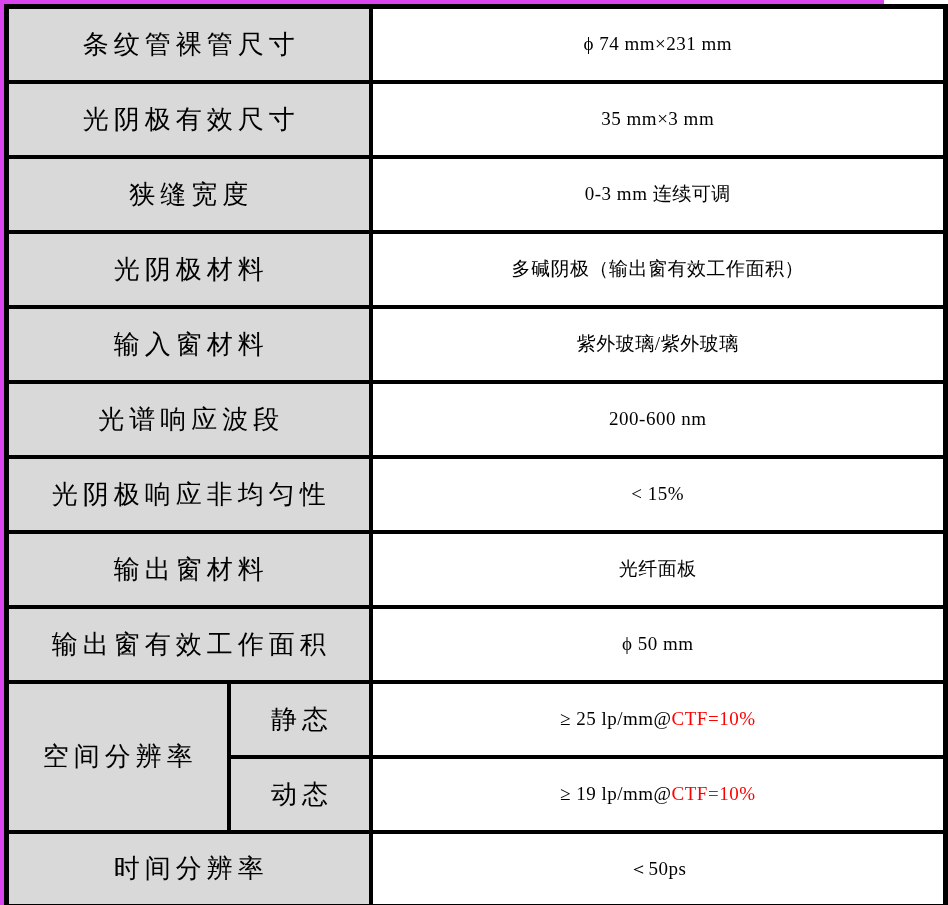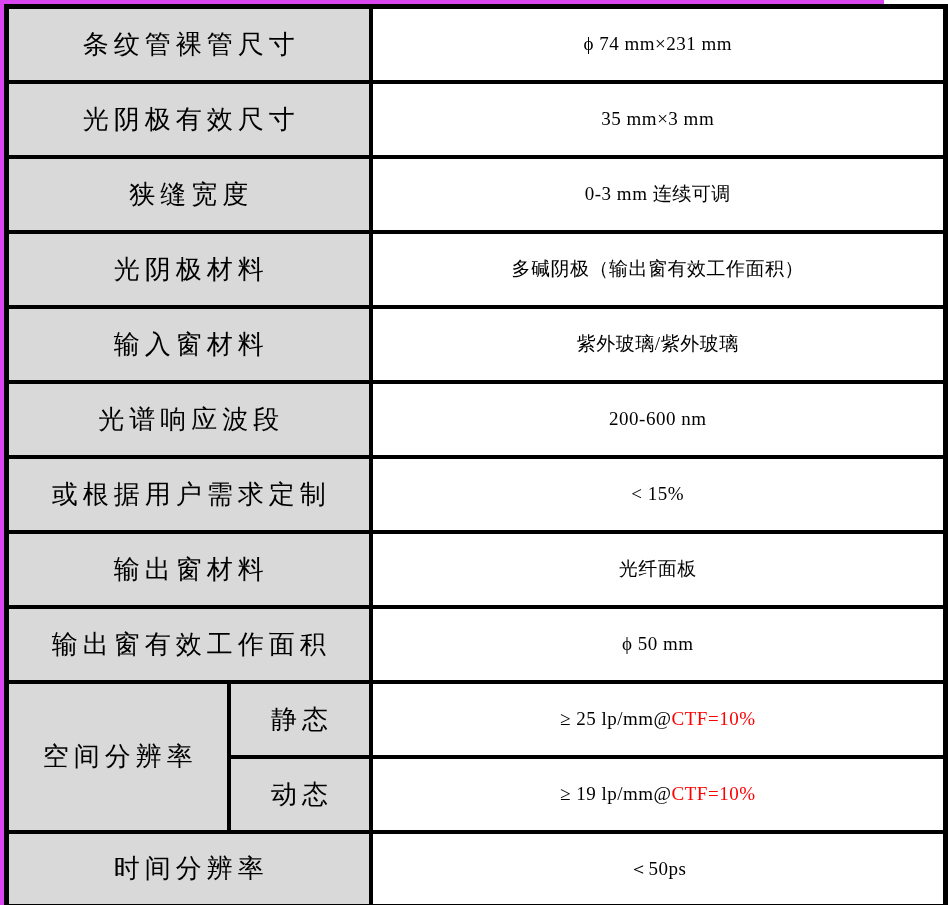--- a/index.html
+++ b/index.html
@@ -76,21 +76,21 @@
       </tr>
       <tr class="spec-row">
         <td class="label-cell" colspan="2">输入窗材料</td>
         <td class="value-cell">紫外玻璃/紫外玻璃</td>
       </tr>
       <tr class="spec-row">
         <td class="label-cell" colspan="2">光谱响应波段</td>
         <td class="value-cell">200-600 nm</td>
       </tr>
       <tr class="spec-row">
-        <td class="label-cell" colspan="2">或根据用户需求定制</td>
+        <td class="label-cell" colspan="2">光阴极响应非均匀性</td>
         <td class="value-cell">&lt; 15%</td>
       </tr>
       <tr class="spec-row">
         <td class="label-cell" colspan="2">输出窗材料</td>
         <td class="value-cell">光纤面板</td>
       </tr>
       <tr class="spec-row">
         <td class="label-cell" colspan="2">输出窗有效工作面积</td>
         <td class="value-cell">ϕ 50 mm</td>
       </tr>

